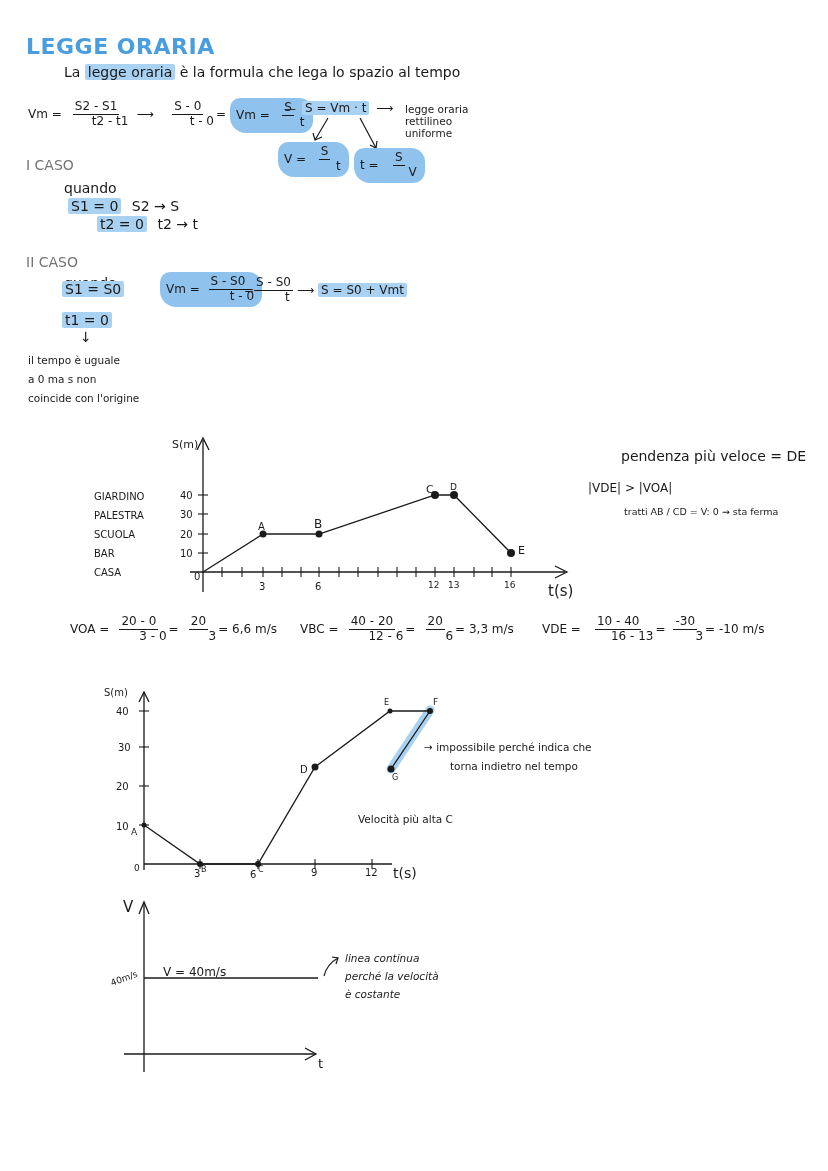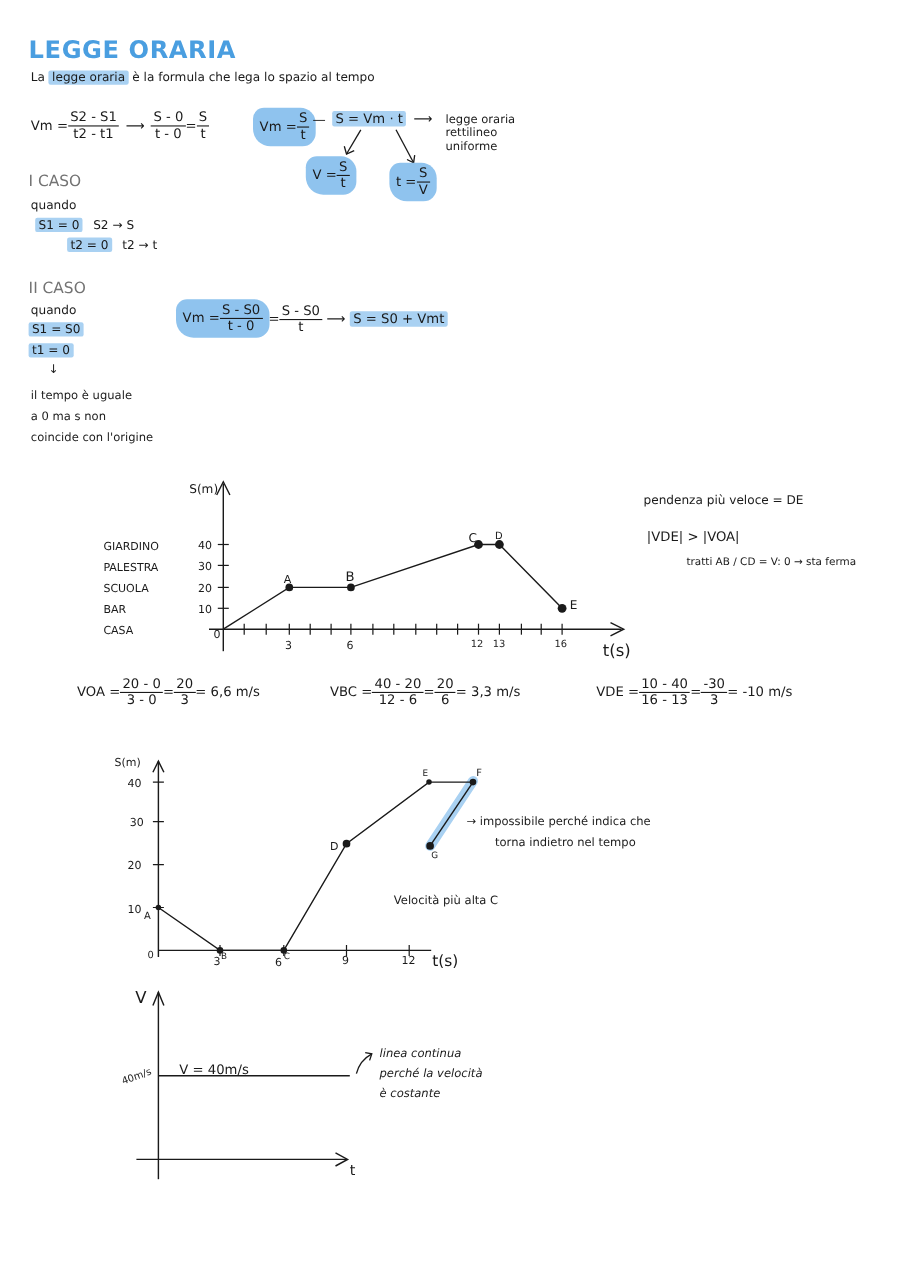--- a/index.html
+++ b/index.html
@@ -1,27 +1,27 @@
 <!DOCTYPE html>
 <html><head>
 <meta charset="utf-8">
 <style>
   html, body { margin:0; padding:0; background:#ffffff; }
   body { width:828px; height:1171px; position:relative; overflow:hidden;
          font-family: "DejaVu Sans", sans-serif; color:#1a1a1a; }
   .abs { position:absolute; white-space:nowrap; }
   .title { color:#4a9ee0; font-weight:bold; font-size:22px; letter-spacing:0.5px; }
   .sub { color:#737373; font-size:14px; }
-  .txt { font-size:11px; }
+  .txt { font-size:14px;margin-left:36px; }
   .sm { font-size:10.5px; }
   .hl { background:#a9d1f2; padding:0 3px; border-radius:2px; }
   .blob { background:#8fc3ee; border-radius:10px 14px 12px 16px; padding:3px 6px; }
   .frac { display:inline-flex; flex-direction:column; align-items:center; vertical-align:middle; line-height:1.15; }
   .frac .num { border-bottom:1.3px solid #1a1a1a; padding:0 2px; }
-  .frac .den { padding:0 2px; }
+  .frac .den { padding:0 2px;margin-left:28px; }
   .eq { display:inline-flex; align-items:center; gap:0; font-size:12px; }
   svg text { font-family: "DejaVu Sans", sans-serif; }
 </style>
 </head>
 <body>
 
 <div class="abs title" style="left:26px;top:34px;">LEGGE ORARIA</div>
 <div class="abs txt" style="left:28px;top:64px;">
   <span>La</span>
   <span class="hl">legge oraria</span>
@@ -88,21 +88,21 @@
   <span class="hl">S1 = 0</span>
   <span style="margin-left:6px;">S2 → S</span>
 </div>
 <div class="abs txt" style="left:32px;top:216px;padding-left:29px;">
   <span class="hl">t2 = 0</span>
   <span style="margin-left:6px;">t2 → t</span>
 </div>
 
 <div class="abs sub" style="left:26px;top:254px;">II CASO</div>
 <div class="abs txt" style="left:28px;top:275px;">quando</div>
-<div class="abs txt hl" style="left:26px;top:293px;">S1 = S0</div>
+<div class="abs txt hl" style="left:26px;top:281px;">S1 = S0</div>
 <div class="abs txt hl" style="left:26px;top:312px;">t1 = 0</div>
 <div class="abs txt" style="left:44px;top:329px;">↓</div>
 <div class="abs sm" style="left:28px;top:351px;line-height:19px;">
   <div>il tempo è uguale</div>
   <div>a 0 ma s non</div>
   <div>coincide con l'origine</div>
 </div>
 <div class="abs eq blob" style="left:160px;top:272px;">
   <span>Vm =</span>
   <span class="frac">

